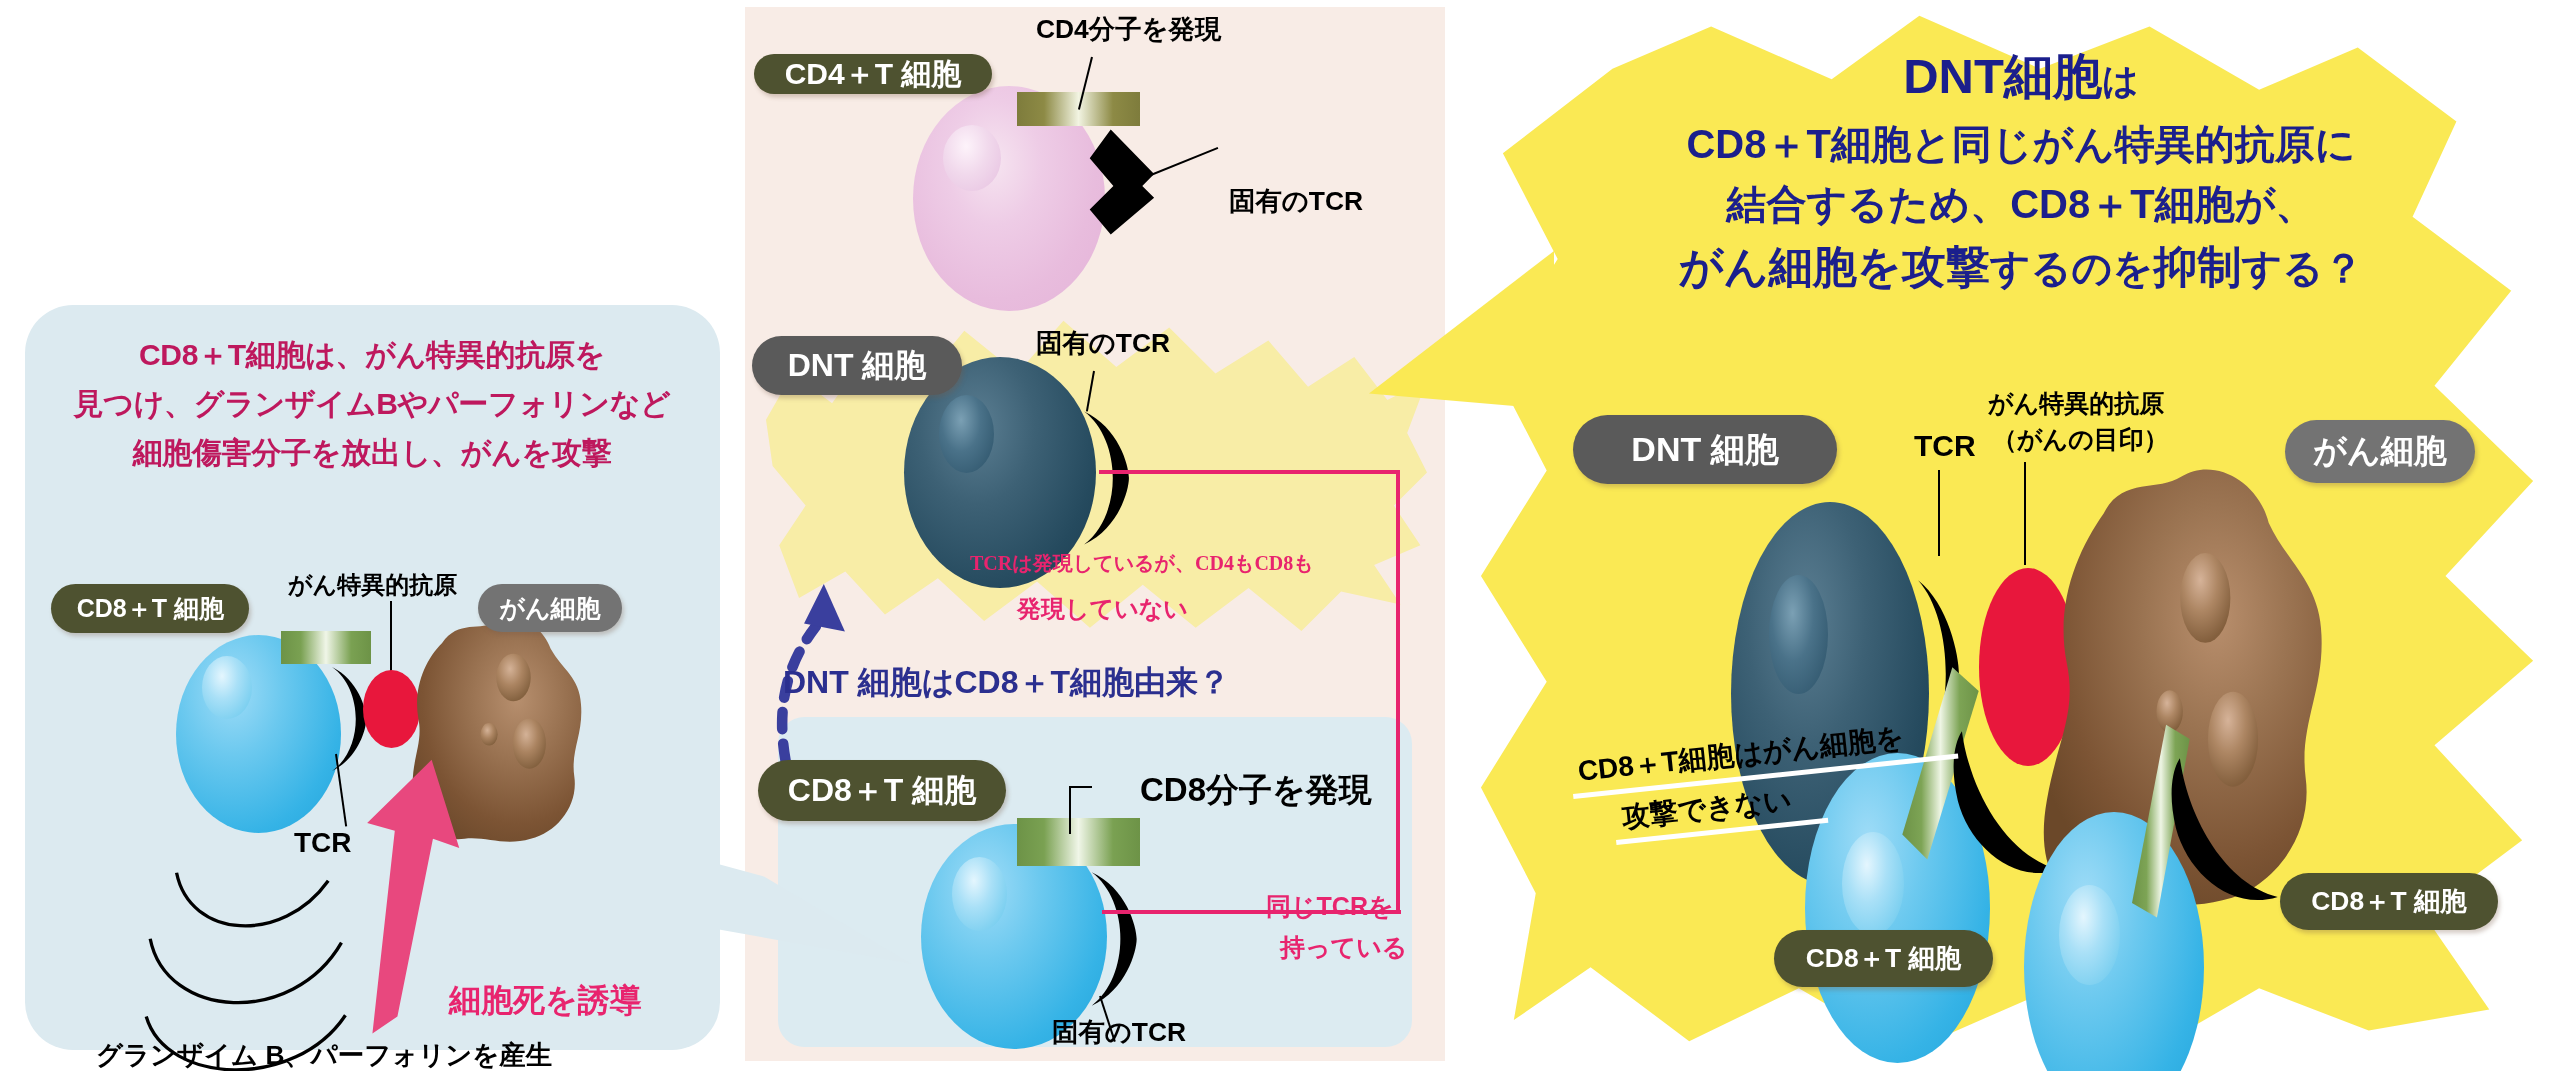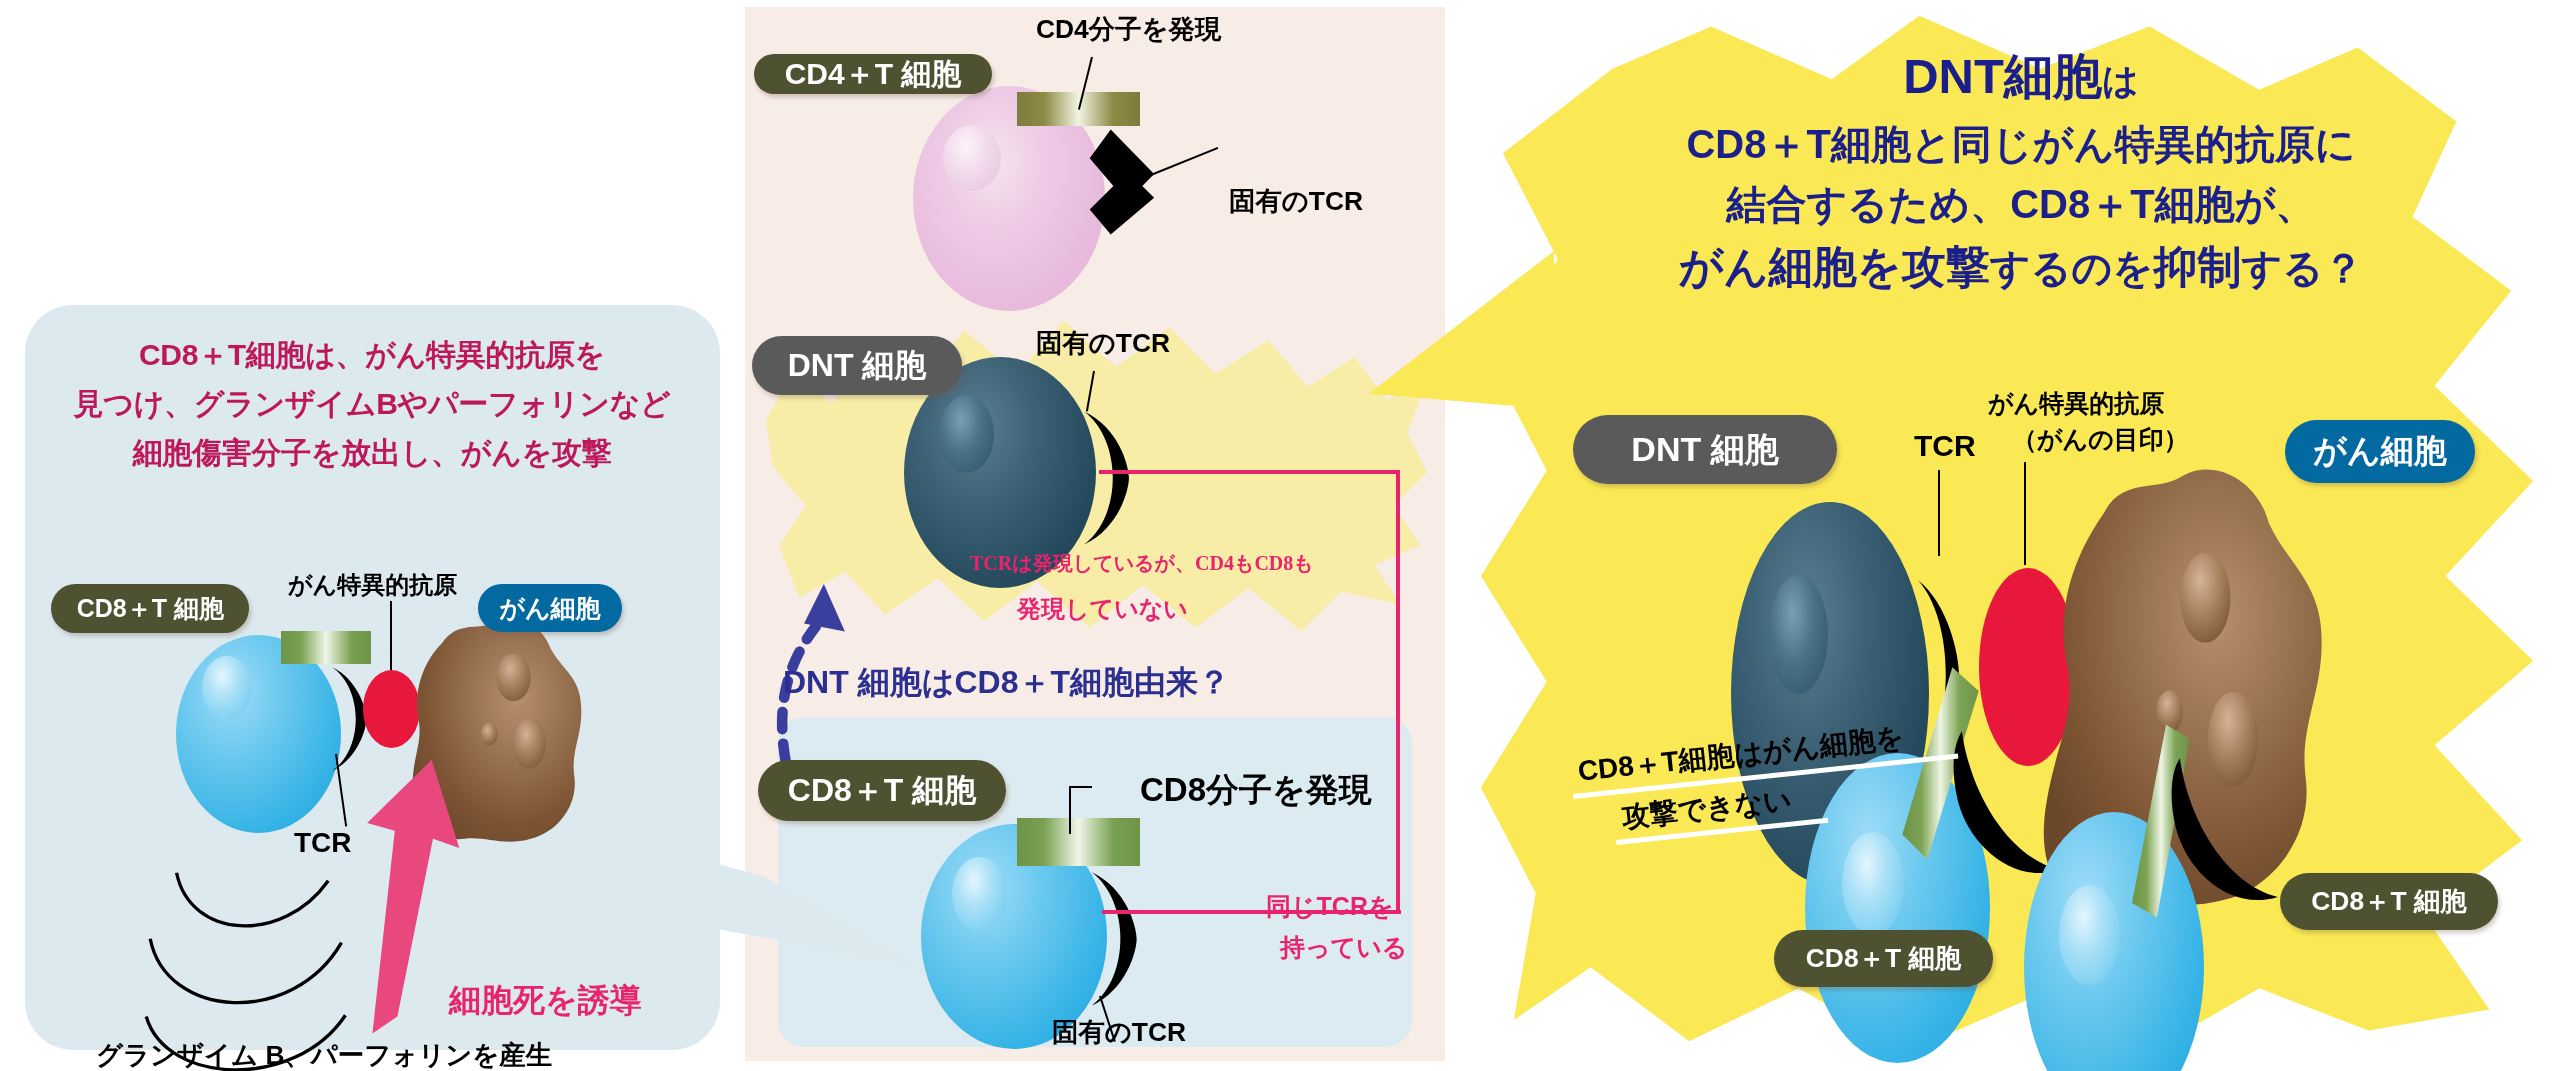--- a/index.html
+++ b/index.html
@@ -29,21 +29,21 @@
   #left-desc div{white-space:nowrap;}
 
   
   .badge{
     position:absolute;color:#fff;font-weight:bold;
     border-radius:660px;display:flex;align-items:center;justify-content:center;
     white-space:nowrap;box-shadow:2px 3.3px 4px rgba(120,90,70,.30);
   }
   .badge-olive{background:#4e5230;}
   .badge-gray{background:#5a5a5a;}
-  .badge-red{background:#0369a1;}
+  .badge-red{background:#737373;}
 
   
   .cell{position:absolute;border-radius:50%;}
   .cell-blue{
     background:radial-gradient(ellipse at 34% 28%, #9fdcf7 0%, #6cc9ef 32%, #35b3e6 72%, #22a3da 100%);
   }
   .cell-pink{
     background:radial-gradient(ellipse at 42% 34%, #f6e4f0 0%, #eecce6 30%, #e8bcdd 65%, #e4b3d8 100%);
   }
   .cell-dark{
@@ -311,21 +311,21 @@
     <span>DNT 細胞</span>
   </div>
   <div class="badge badge-red" style="left:2285px;top:420px;width:190px;height:63px;font-size:33px;">
     <span>がん細胞</span>
   </div>
 
   <div class="lbl" style="left:1914px;top:429px;font-size:30px;"><span>TCR</span></div>
   <div class="abs leader" style="left:1938px;top:470px;width:2px;height:86px;"></div>
 
   <div class="lbl" style="left:1988px;top:387px;font-size:25px;"><span>がん特異的抗原</span></div>
-  <div class="lbl" style="left:1992px;top:423px;font-size:25px;margin-left:20px;"><span>（がんの目印）</span></div>
+  <div class="lbl" style="left:1992px;top:423px;font-size:25px;"><span>（がんの目印）</span></div>
   <div class="abs leader" style="left:2024px;top:462px;width:2px;height:103px;"></div>
 
   <div class="abs cell cell-blue" style="left:1805px;top:753px;width:185px;height:310px;"></div>
   <div class="abs nucleus nuc-blue" style="left:1842px;top:832px;width:62px;height:103px;"></div>
   <svg class="abs" style="left:1901px;top:667px;width:79px;height:198px;" viewBox="0 0 120 300">
     <defs>
       <linearGradient id="gb1" x1="0" y1="0" x2="1" y2="0">
         <stop offset="0%" stop-color="#6d9347"></stop>
           <stop offset="25%" stop-color="#7da455"></stop>
         <stop offset="50%" stop-color="#eef5e4"></stop>

